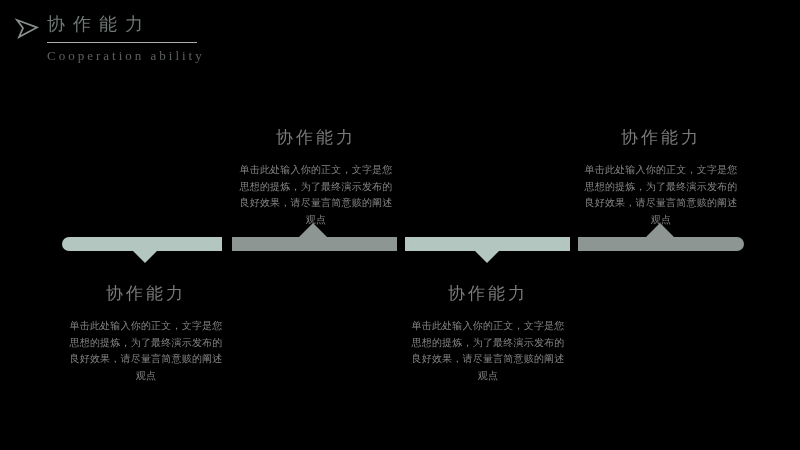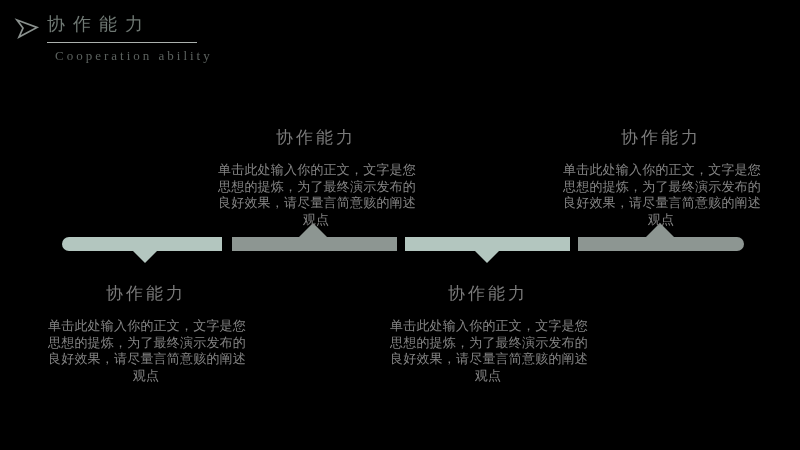--- a/index.html
+++ b/index.html
@@ -16,21 +16,21 @@
   .header .icon{width:26px;height:26px;margin-top:4px;margin-right:5px;flex:0 0 auto;}
   .title-wrap{display:flex;flex-direction:column;}
   .title-cn{
     font-size:18px;letter-spacing:8px;color:#6f7873;
     padding:0 0 6px 2px;font-weight:400;
   }
   .title-rule{width:150px;height:1px;background:#abb1ae;margin-left:2px;}
   .title-en{
     font-family:"Liberation Serif", serif;
     font-size:13px;letter-spacing:3px;color:#5c625f;
-    margin-top:5px;margin-left:10px;text-align:center;
+    margin-top:5px;margin-left:2px;text-align:center;
   }
 
   
   .segment{position:absolute;top:237px;height:14px;}
   .seg-light{background:#b3c6bf;}
   .seg-dark{background:#8d9692;}
   .seg-1{left:62px;width:160px;border-radius:7px 0 0 7px;}
   .seg-2{left:232px;width:165px;}
   .seg-3{left:405px;width:165px;}
   .seg-4{left:578px;width:166px;border-radius:0 7px 7px 0;}
@@ -54,21 +54,21 @@
   .block-top{top:126px;}
   .block-bottom{top:282px;}
   .block-1{left:218px;}
   .block-2{left:563px;}
   .block-3{left:48px;}
   .block-4{left:390px;}
   .block-title{
     font-size:17px;letter-spacing:3px;color:#7b7b7b;
     font-weight:400;margin-bottom:13px;
   }
-  .block-body{font-size:13px;line-height:16.5px;color:#858585;letter-spacing:0.2px;}
+  .block-body{font-size:10px;line-height:16.5px;color:#858585;letter-spacing:0.2px;}
   .block-body div{white-space:nowrap;}
 </style>
 </head>
 <body>
 
 <div class="slide">
 
   <div class="header">
     <span class="icon">
       <svg width="26" height="26" viewBox="0 0 26 26">

